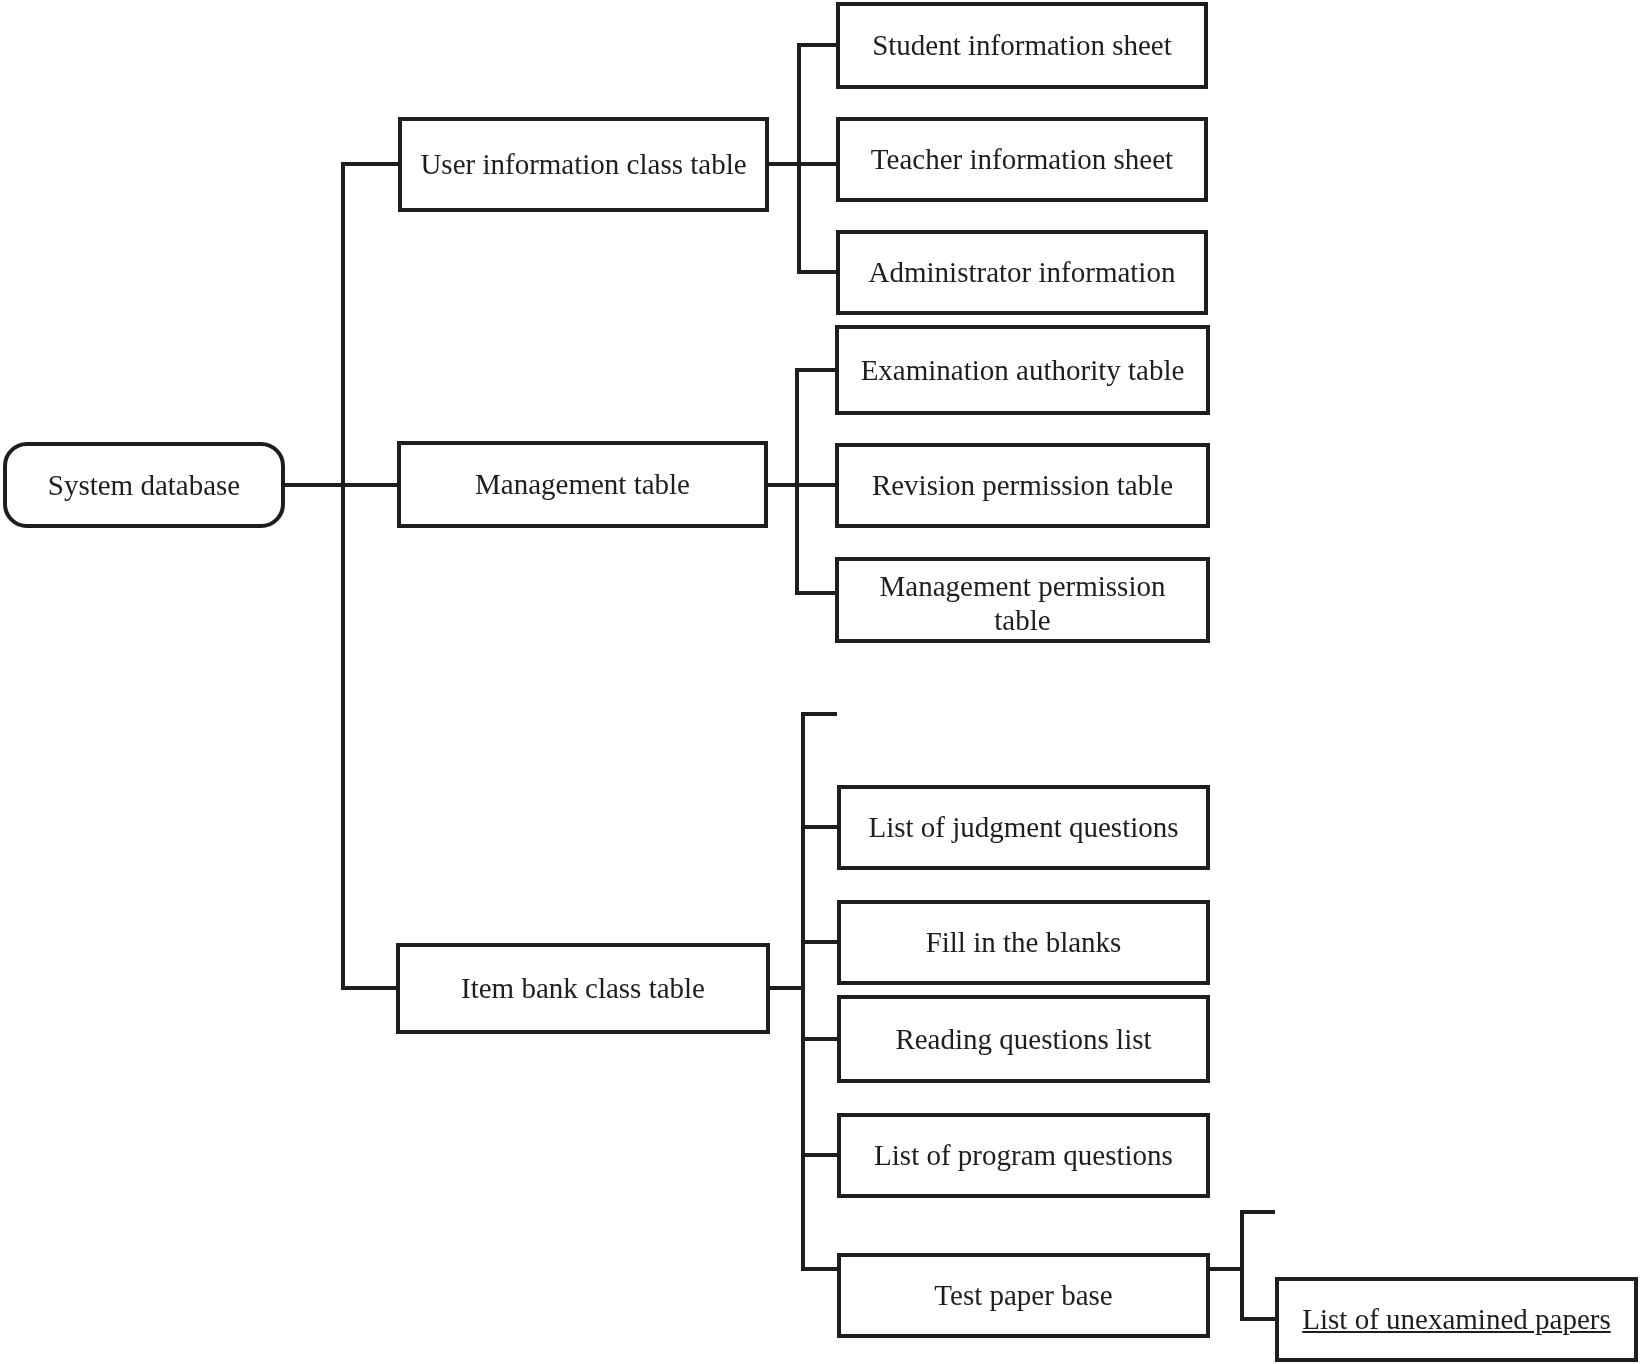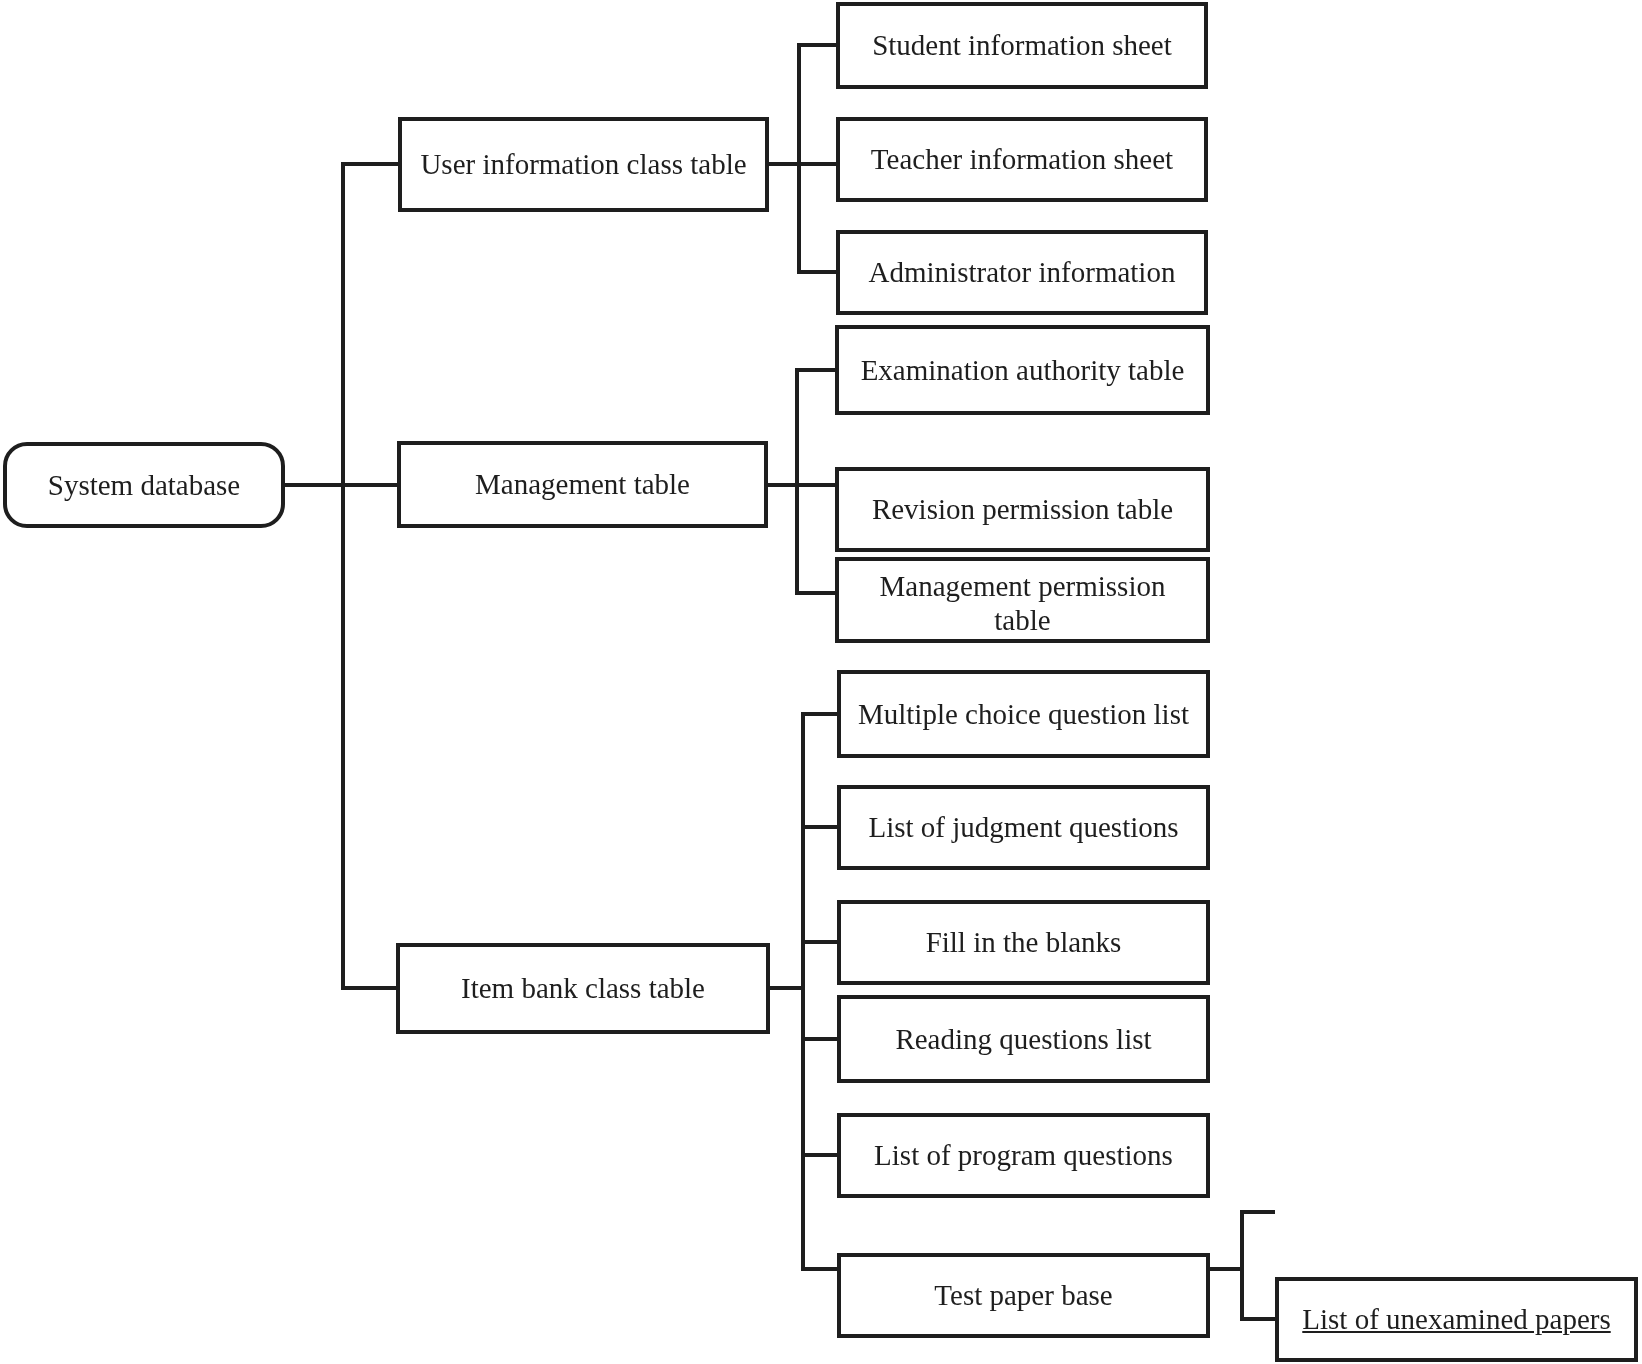--- a/index.html
+++ b/index.html
@@ -64,30 +64,27 @@
   <div class="node" style="left:836px; top:117px; width:372px; height:85px;">
     <span>Teacher information sheet</span>
   </div>
   <div class="node" style="left:836px; top:230px; width:372px; height:85px;">
     <span>Administrator information</span>
   </div>
 
   <div class="node" style="left:835px; top:325px; width:375px; height:90px;">
     <span>Examination authority table</span>
   </div>
-  <div class="node" style="left:835px; top:443px; width:375px; height:85px;margin-top:24px;">
+  <div class="node" style="left:835px; top:443px; width:375px; height:85px;">
     <span>Revision permission table</span>
   </div>
   <div class="node" style="left:835px; top:557px; width:375px; height:86px;align-items:flex-end;">
     <span>Management permission table</span>
   </div>
 
-  <div class="node" style="left:837px; top:670px; width:373px; height:88px;">
-    <span>Multiple choice question list</span>
-  </div>
   <div class="node" style="left:837px; top:785px; width:373px; height:85px;">
     <span>List of judgment questions</span>
   </div>
   <div class="node" style="left:837px; top:900px; width:373px; height:85px;">
     <span>Fill in the blanks</span>
   </div>
   <div class="node" style="left:837px; top:995px; width:373px; height:88px;">
     <span>Reading questions list</span>
   </div>
   <div class="node" style="left:837px; top:1113px; width:373px; height:85px;">

